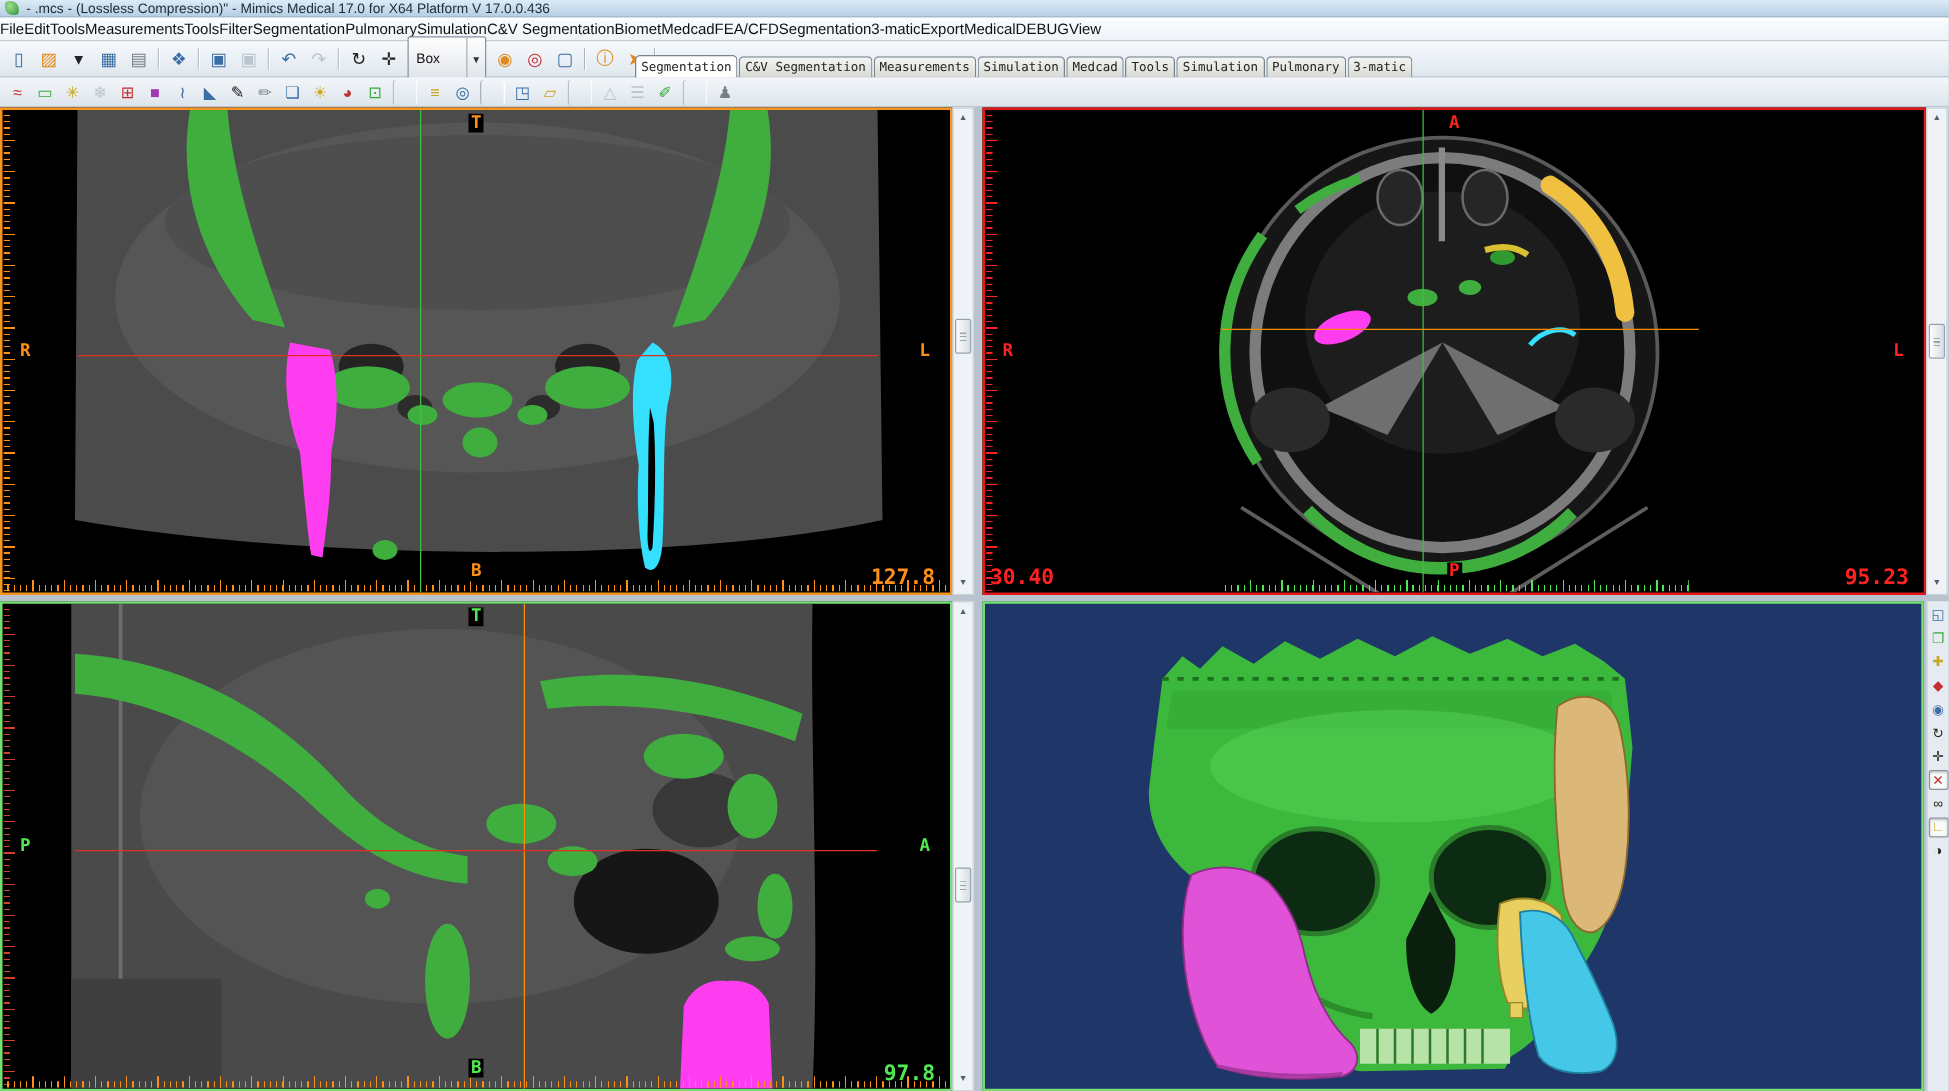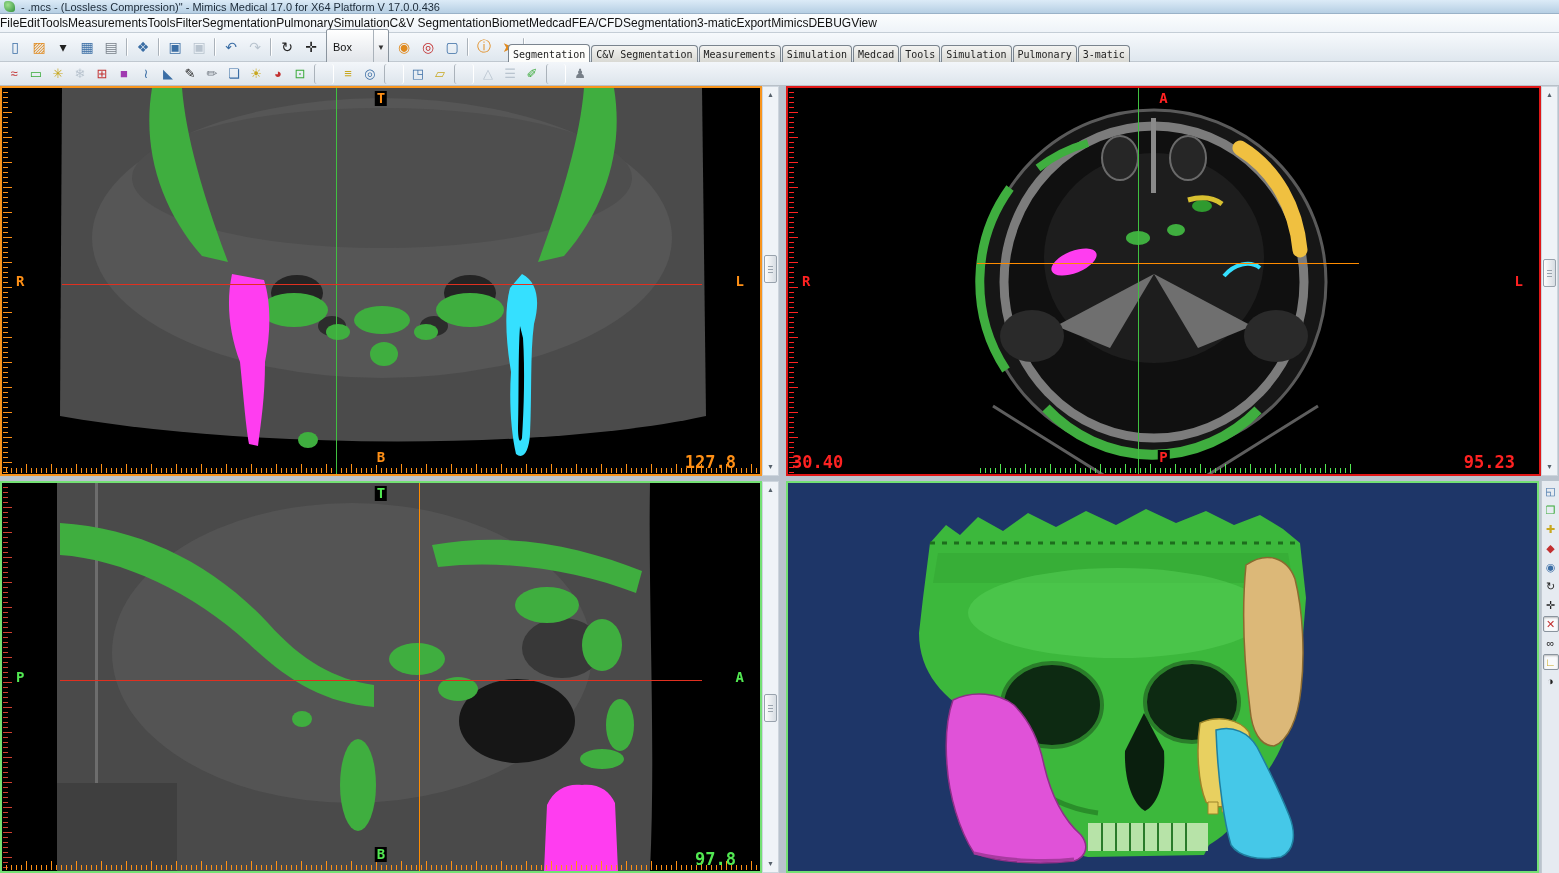--- a/index.html
+++ b/index.html
@@ -70,21 +70,21 @@
   #vp-3d       { left:786px; top:395px; width:753px; height:392px; border:2px solid #74e074; background:#1e3668; }
   .viewport svg { position:absolute; left:0; top:0; }
 
   
   .vp-label { position:absolute; font:bold 14px "DejaVu Sans Mono", monospace; z-index:5;
     background:#000; padding:0 2px; line-height:15px; }
   .lbl-top    { top:3px; left:50%; transform:translateX(-50%); }
   .lbl-bottom { bottom:9px; left:50%; transform:translateX(-50%); }
   .lbl-left   { left:12px; top:50%; transform:translateY(-50%); }
   .lbl-right  { right:14px; top:50%; transform:translateY(-50%); }
-  .vp-value { position:absolute; bottom:2px; right:24px; font:bold 17px "DejaVu Sans Mono", monospace; z-index:5; }
+  .vp-value { position:absolute; bottom:2px; right:12px; font:bold 17px "DejaVu Sans Mono", monospace; z-index:5; }
   .vp-value2 { position:absolute; bottom:2px; left:4px; font:bold 17px "DejaVu Sans Mono", monospace; z-index:5; }
   .c-orange { color:#ff9016; } .c-red { color:#ff2222; } .c-green { color:#52e852; }
 
   
   .xline { position:absolute; z-index:4; }
 
   
   .ruler-l-minor { position:absolute; left:1px; top:0; bottom:0; width:5px; z-index:3;
     background:repeating-linear-gradient(to bottom, transparent 0 4px, var(--rc) 4px 5px); }
   .ruler-l-major { position:absolute; left:1px; top:0; bottom:0; width:9px; z-index:3;
@@ -140,21 +140,21 @@
       <span class="menu-item">Segmentation</span>
       <span class="menu-item">Pulmonary</span>
       <span class="menu-item">Simulation</span>
       <span class="menu-item">C&amp;V Segmentation</span>
       <span class="menu-item">Biomet</span>
       <span class="menu-item">Medcad</span>
       <span class="menu-item">FEA/CFD</span>
       <span class="menu-item">Segmentation</span>
       <span class="menu-item">3-matic</span>
       <span class="menu-item">Export</span>
-      <span class="menu-item">Mimics</span>
+      <span class="menu-item">Medical</span>
       <span class="menu-item">DEBUG</span>
       <span class="menu-item">View</span>
     </div>
 
   <div id="toolbar1">
     <span style="display:flex;align-items:center">
 
     <span class="tb-item" data-tone="steel" data-sep="false">▯</span>
         <span class="tb-item" data-tone="orange" data-sep="false">▨</span>
         <span class="tb-item" data-tone="dark" data-sep="false">▾</span>

